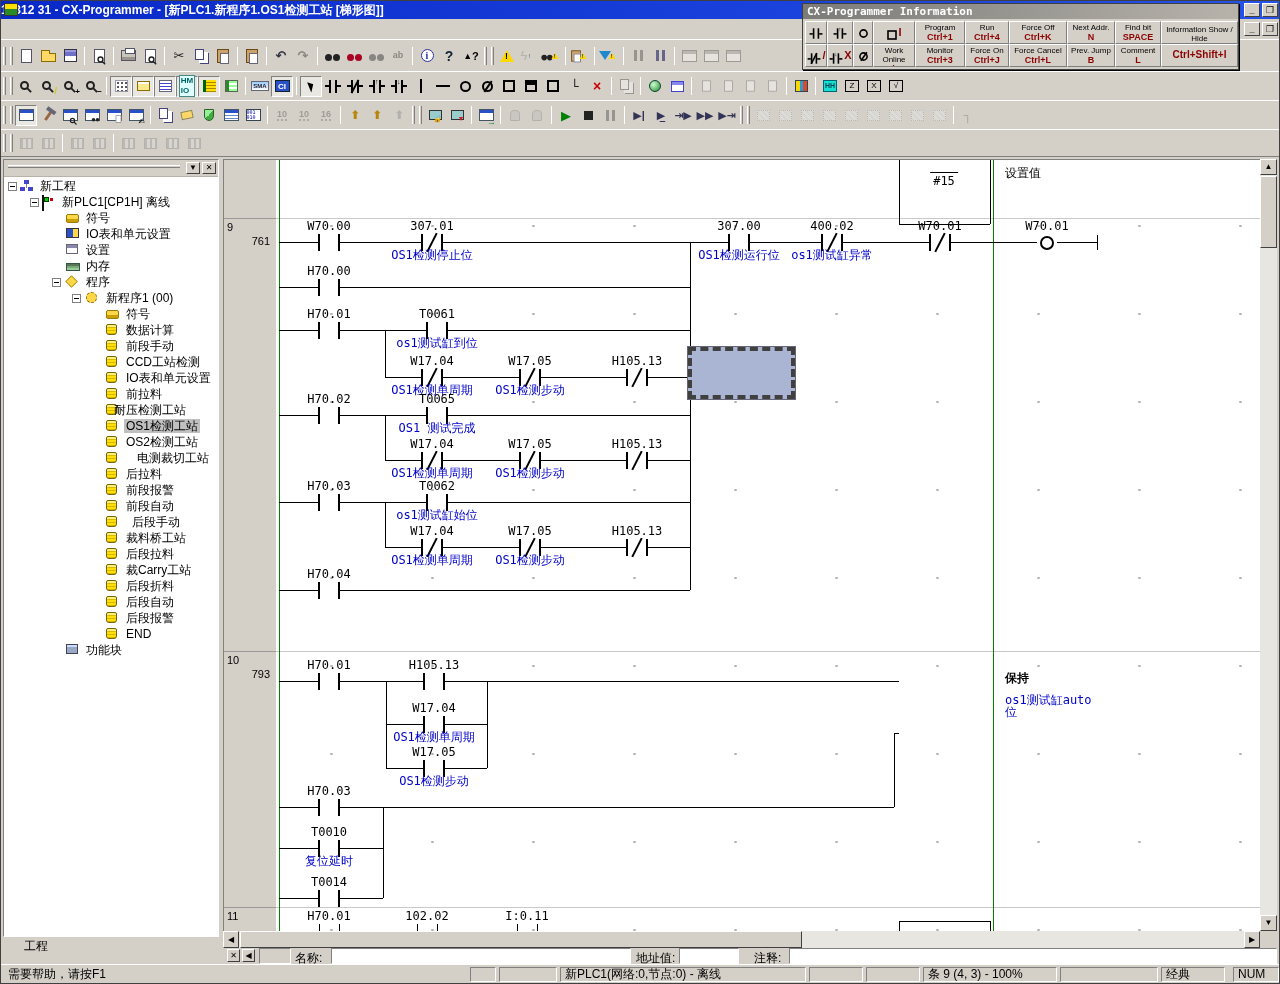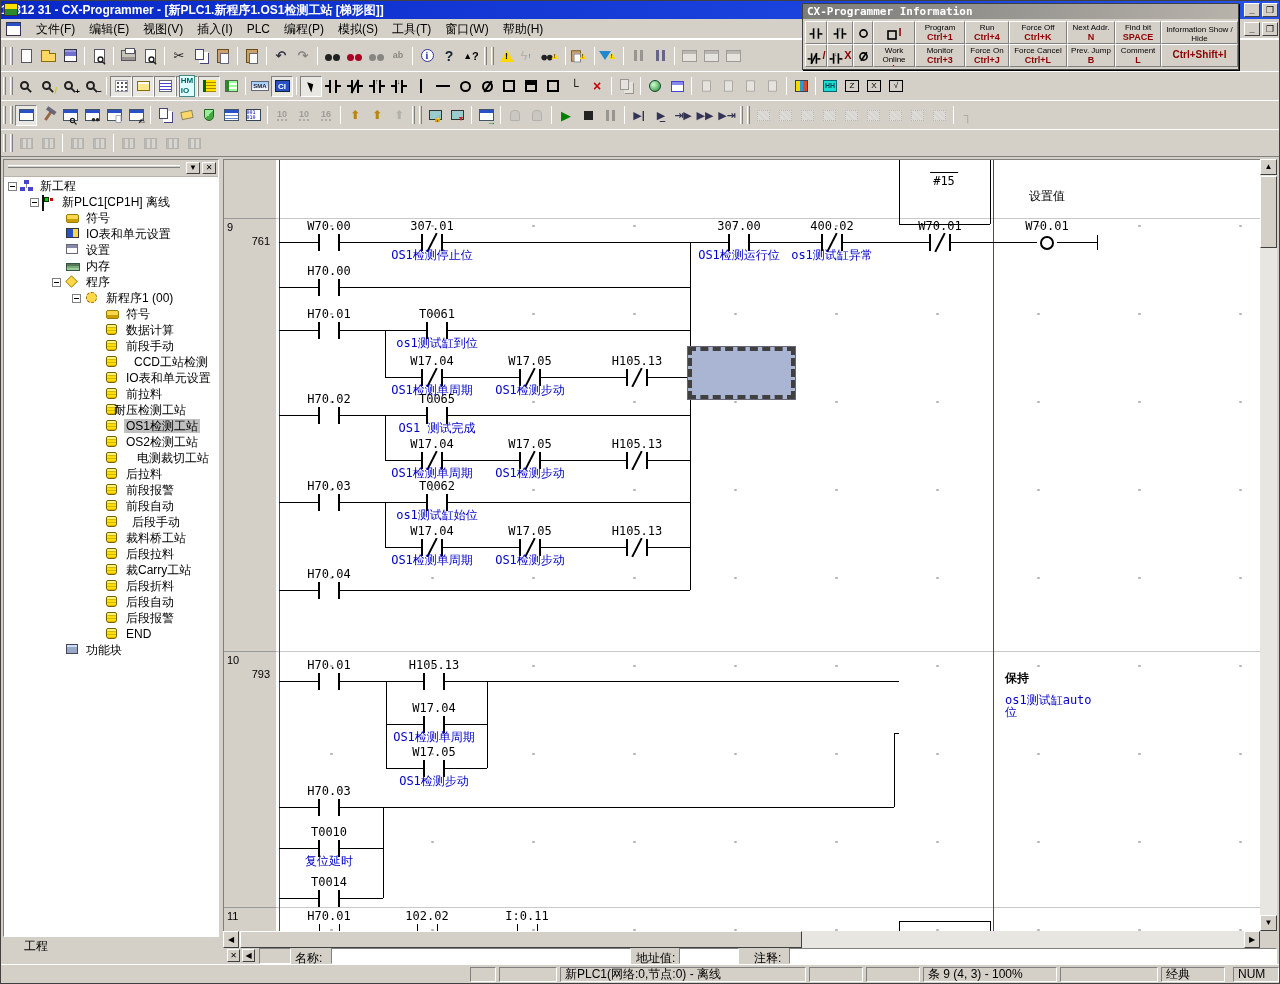--- a/index.html
+++ b/index.html
@@ -157,24 +157,20 @@
   <div id="titlebar">
     <span class="ticon"></span>
     <span class="ttext">14312 31 - CX-Programmer - [新PLC1.新程序1.OS1检测工站 [梯形图]]</span>
   </div>
   <div class="winbtns" style="left:1243px;top:2px;">
     <span class="wbtn">_</span>
     <span class="wbtn">❐</span>
 
   </div>
 
-  <div id="menubar">
-    <span class="micon"></span>
-    <span id="menu-items"><span class="mitem">文件(F)</span><span class="mitem">编辑(E)</span><span class="mitem">视图(V)</span><span class="mitem">插入(I)</span><span class="mitem">PLC</span><span class="mitem">编程(P)</span><span class="mitem">模拟(S)</span><span class="mitem">工具(T)</span><span class="mitem">窗口(W)</span><span class="mitem">帮助(H)</span></span>
-  </div>
   <div class="winbtns" style="left:1243px;top:21px;">
     <span class="wbtn">_</span>
     <span class="wbtn">❐</span>
 
   </div>
 
   <div class="tbrow" id="tb1" style="top:38px;height:32px;">
       <span class="tgrip"></span>
       <span class="tgrip"></span>
       <span class="tbtn">
@@ -644,21 +640,21 @@
         <div class="trow">
           <span class="ticon ti-section" style="left: 102px;"></span>
           <span class="tlabel" style="left: 120px;">数据计算</span>
         </div>
         <div class="trow">
           <span class="ticon ti-section" style="left: 102px;"></span>
           <span class="tlabel" style="left: 120px;">前段手动</span>
         </div>
         <div class="trow">
           <span class="ticon ti-section" style="left: 102px;"></span>
-          <span class="tlabel" style="left: 128px; text-align: right;">CCD工站检测</span>
+          <span class="tlabel" style="left: 120px; text-align: right;">CCD工站检测</span>
         </div>
         <div class="trow">
           <span class="ticon ti-section" style="left: 102px;"></span>
           <span class="tlabel" style="left: 120px;">IO表和单元设置</span>
         </div>
         <div class="trow">
           <span class="ticon ti-section" style="left: 102px;"></span>
           <span class="tlabel" style="left: 120px;">前拉料</span>
         </div>
         <div class="trow">
@@ -870,21 +866,21 @@
         <div class="contact" style="left: 94px; top: 680px;"></div>
         <div class="olabel" style="left: 105px; top: 666px;">T0010</div>
         <div class="ocomment" style="left: 105px; top: 695px;">复位延时</div>
         <div class="contact" style="left: 94px; top: 730px;"></div>
         <div class="olabel" style="left: 105px; top: 716px;">T0014</div>
         <div class="lcoil" style="left: 813px; top: 74px;">
           <i></i>
         </div>
         <div class="olabel" style="left: 823px; top: 60px;">W70.01</div>
         <div class="v15" style="left: 720px; top: 12px;">#15</div>
-        <div class="rcomment" style="left: 781px; top: 30px; color: rgb(0, 0, 0); margin-left: 24px;">设置值</div>
+        <div class="rcomment" style="left: 781px; top: 7px; color: rgb(0, 0, 0);">设置值</div>
         <div class="rcomment" style="left: 781px; top: 512px; color: rgb(0, 0, 0); font-weight: bold;">保持</div>
         <div class="rcomment" style="left: 781px; top: 534px; color: rgb(0, 0, 200);">os1测试缸auto</div>
         <div class="rcomment" style="left: 781px; top: 546px; color: rgb(0, 0, 200);">位</div>
         <div class="olabel" style="left: 105px; top: 750px;">H70.01</div>
         <div class="olabel" style="left: 203px; top: 750px;">102.02</div>
         <div class="olabel" style="left: 303px; top: 750px;">I:0.11</div>
         <div class="selbox" style="left: 464px; top: 187px; width: 107px; height: 52px;"></div>
         <div class="numcol">
           <div class="rcell" style="top: 0px; height: 58px; border-top: none;">
             <span class="rn"></span>
@@ -925,20 +921,21 @@
     <span style="position:absolute;left:36px;top:0;width:32px;height:16px;border:1px solid;border-color:#808080 #fff #fff #808080;background:#d4d0c8;"></span>
     <span class="nlbl" style="left:72px;">名称:</span>
     <input style="left: 108px; width: 300px;">
     <span class="nlbl" style="left:413px;">地址值:</span>
     <input style="left: 456px; width: 60px;">
     <span class="nlbl" style="left:531px;">注释:</span>
     <input style="left: 566px; width: 488px;">
   </div>
 
   <div id="statusbar">
+    <span class="spanel flat" style="left:2px;width:464px;">需要帮助，请按F1</span>
     <span class="spanel" style="left:469px;width:26px;"></span>
     <span class="spanel" style="left:498px;width:58px;"></span>
     <span class="spanel" style="left:559px;width:246px;">新PLC1(网络:0,节点:0) - 离线</span>
     <span class="spanel" style="left:808px;width:54px;"></span>
     <span class="spanel" style="left:865px;width:54px;"></span>
     <span class="spanel" style="left:922px;width:134px;">条 9 (4, 3)  - 100%</span>
     <span class="spanel" style="left:1059px;width:98px;"></span>
     <span class="spanel" style="left:1160px;width:64px;">经典</span>
     <span class="spanel" style="left:1232px;width:46px;">NUM</span>
   </div>

